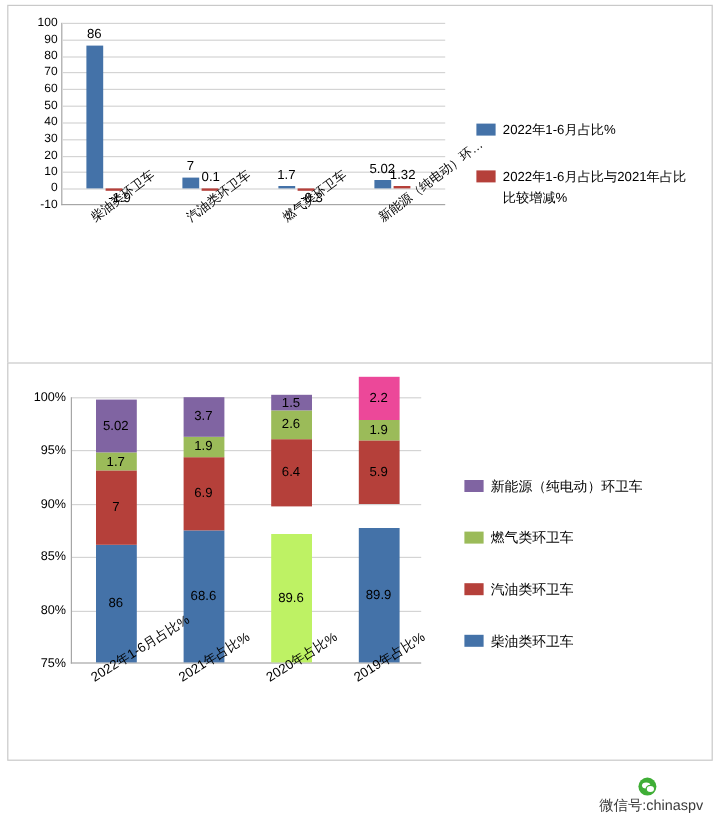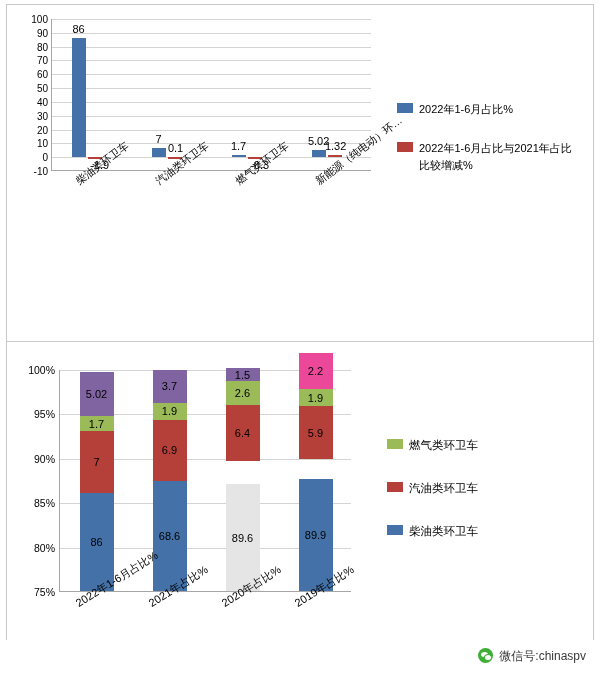--- a/index.html
+++ b/index.html
@@ -27,21 +27,20 @@
     left: 6px;
     top: 4px;
     width: 588px;
     height: 356px;
   }
   #chart2 {
     left: 6px;
     top: 302px;
     width: 588px;
     height: 332px;
-    margin-top: 39px;
   }
 
   .plot1 {
     position: absolute;
     left: 44px;
     top: 14px;
     width: 320px;
     height: 152px;
     border-left: 1px solid #a6a6a6;
     border-bottom: 1px solid #a6a6a6;
@@ -174,22 +173,24 @@
     top: 640px;
     width: 600px;
     height: 39px;
     background: #ffffff;
   }
   .foot-inner {
     position: absolute;
     right: 14px;
     top: 8px;
     display: flex;
+    align-items: center;
     font-size: 12px;
     color: #3a3a3a;
+    flex-direction: column;
   }
   .wechat-icon {
     width: 15px;
     height: 15px;
     border-radius: 50%;
     background: #3fae36;
     margin-right: 6px;
     position: relative;
     flex: 0 0 auto;
   }
@@ -299,39 +300,43 @@
           <div class="seg" style="bottom: 159.84px; height: 15.096px; background: rgb(155, 187, 89);">1.7</div>
           <div class="seg" style="bottom: 174.936px; height: 44.5776px; background: rgb(128, 100, 162);">5.02</div>
         </div>
         <div class="stackcol" style="left: 92.5px; width: 34px; height: 222px;">
           <div class="seg" style="bottom: 0px; height: 110.112px; background: rgb(68, 114, 168); color: rgb(0, 0, 0);">68.6</div>
           <div class="seg" style="bottom: 110.112px; height: 61.272px; background: rgb(181, 64, 58);">6.9</div>
           <div class="seg" style="bottom: 171.384px; height: 16.872px; background: rgb(155, 187, 89);">1.9</div>
           <div class="seg" style="bottom: 188.256px; height: 32.856px; background: rgb(128, 100, 162);">3.7</div>
         </div>
         <div class="stackcol" style="left: 165.5px; width: 34px; height: 222px;">
-          <div class="seg" style="bottom: 0px; height: 107px; background: #e5e5e5; color: rgb(0, 0, 0);">89.6</div>
+          <div class="seg" style="bottom: 0px; height: 107px; background: #bef264; color: rgb(0, 0, 0);">89.6</div>
           <div class="seg" style="bottom: 129.648px; height: 56.832px; background: rgb(181, 64, 58);">6.4</div>
           <div class="seg" style="bottom: 186.48px; height: 23.088px; background: rgb(155, 187, 89);">2.6</div>
           <div class="seg" style="bottom: 209.568px; height: 13.32px; background: rgb(128, 100, 162);">1.5</div>
         </div>
         <div class="stackcol" style="left: 238.5px; width: 34px; height: 222px;">
           <div class="seg" style="bottom: 0px; height: 112px; background: rgb(68, 114, 168); color: rgb(0, 0, 0);">89.9</div>
           <div class="seg" style="bottom: 132.312px; height: 52.392px; background: rgb(181, 64, 58);">5.9</div>
           <div class="seg" style="bottom: 184.704px; height: 16.872px; background: rgb(155, 187, 89);">1.9</div>
           <div class="seg" style="bottom: 201.576px; height: 36px; background: #ec4899;">2.2</div>
         </div>
       </div>
     <div id="chart2-xticks">
         <div class="xtick2" style="left: 65.5px; top: 256px;">2022年1-6月占比%</div>
         <div class="xtick2" style="left: 138.5px; top: 256px;">2021年占比%</div>
         <div class="xtick2" style="left: 211.5px; top: 256px;">2020年占比%</div>
         <div class="xtick2" style="left: 284.5px; top: 256px;">2019年占比%</div>
       </div>
     <div class="legend2" id="legend2">
+        <div class="lrow">
+          <span class="swatch" style="background: rgb(128, 100, 162);"></span>
+          <span class="ltext">新能源（纯电动）环卫车</span>
+        </div>
         <div class="lrow">
           <span class="swatch" style="background: rgb(155, 187, 89);"></span>
           <span class="ltext">燃气类环卫车</span>
         </div>
         <div class="lrow">
           <span class="swatch" style="background: rgb(181, 64, 58);"></span>
           <span class="ltext">汽油类环卫车</span>
         </div>
         <div class="lrow">
           <span class="swatch" style="background: rgb(68, 114, 168);"></span>

